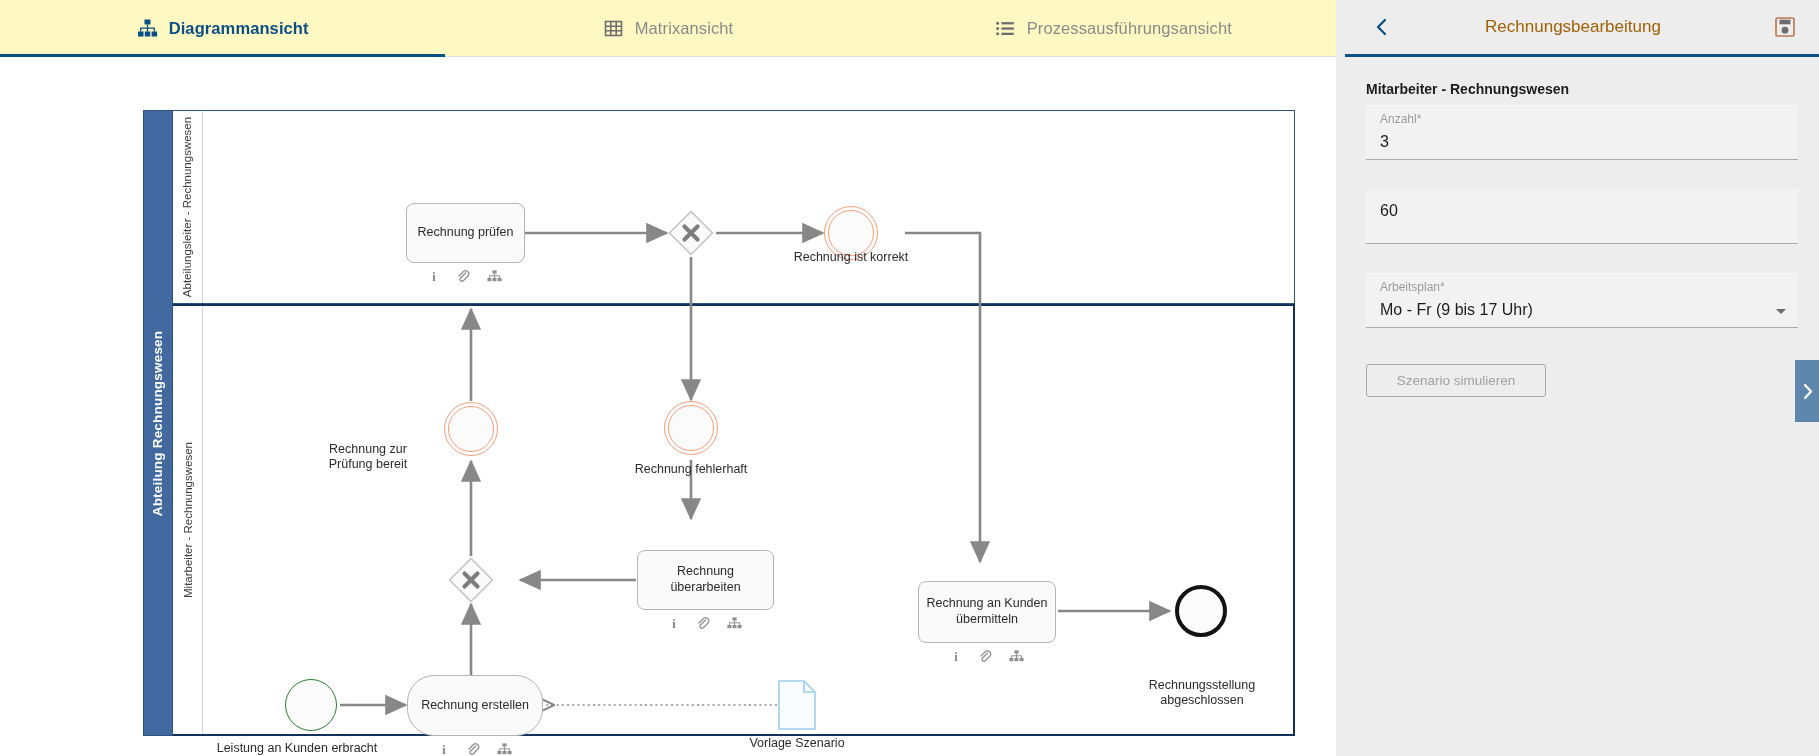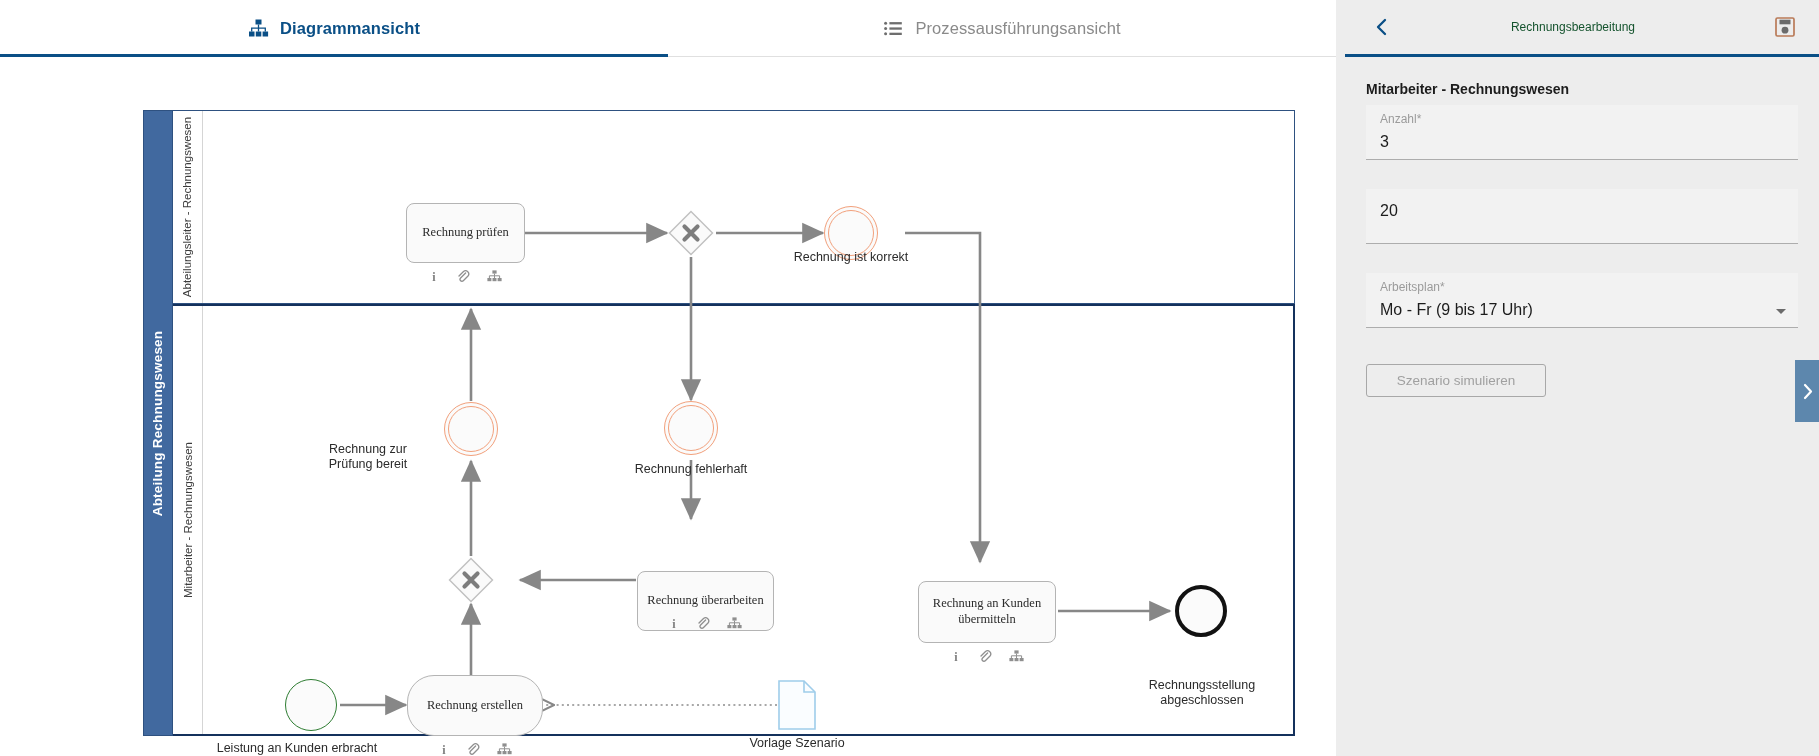--- a/index.html
+++ b/index.html
@@ -18,21 +18,21 @@
   
   #main-area {
     position: absolute; left: 0; top: 0;
     width: 1336px; height: 756px;
     background: #ededed;
   }
 
   #tabbar {
     position: absolute; left: 0; top: 0;
     width: 1336px; height: 57px;
-    background: #ffffff;
+    background: #fef9c3;
     border-bottom: 1px solid #e0e0e0;
     display: flex;
   }
   .tab {
     flex: 1 1 0;
     height: 57px;
     display: flex;
     align-items: center;
     justify-content: center;
     gap: 11px;
@@ -109,21 +109,20 @@
     background: #fafafa;
     border: 1px solid #b4b4b4;
     border-radius: 8px;
     display: flex; align-items: center; justify-content: center;
     text-align: center;
     font-size: 12.5px;
     color: #2b2b2b;
     line-height: 1.25;
     padding: 2px 7px;
     cursor: pointer;
-    font-family: Liberation Serif, serif;
   }
 
   .markers {
     position: absolute;
     display: flex; gap: 17px;
     align-items: center; justify-content: center;
     width: 100%;
     left: 0;
   }
   .markers svg { display: block; }
@@ -180,22 +179,22 @@
     display: flex; align-items: center;
   }
   #back-btn {
     width: 42px; height: 42px; margin-left: 16px;
     display: flex; align-items: center; justify-content: center;
     cursor: pointer;
   }
   #panel-title {
     flex: 1 1 auto;
     text-align: center;
-    font-size: 12px;
-    color: #14532d;
+    font-size: 17px;
+    color: #a16207;
     margin-left: -22px;
   }
   #save-btn {
     width: 40px; height: 40px; margin-right: 14px;
     display: flex; align-items: center; justify-content: center;
     cursor: pointer;
   }
 
   #panel-body { position: absolute; left: 0; top: 57px; width: 474px; height: 699px; }
 
@@ -261,20 +260,29 @@
             <rect x="7.5" y="1.5" width="6" height="5" fill="#0a4f86"></rect>
             <rect x="1" y="13.5" width="5.5" height="5" fill="#0a4f86"></rect>
             <rect x="7.8" y="13.5" width="5.5" height="5" fill="#0a4f86"></rect>
             <rect x="14.6" y="13.5" width="5.5" height="5" fill="#0a4f86"></rect>
             <path d="M10.5 6.5 v3.6 M3.7 13.5 v-3.4 H17.3 v3.4 M10.5 10.1 v3.4" stroke="#0a4f86" stroke-width="1.3" fill="none"></path>
           </svg>
         </span>
         <span>Diagrammansicht</span>
       </div>
 
+      <div class="tab">
+        <span class="ticon">
+          <svg width="21" height="21" viewBox="0 0 21 21">
+            <rect x="2.5" y="3.5" width="16" height="14" fill="none" stroke="#6e6e6e" stroke-width="1.6"></rect>
+            <path d="M2.5 8.2 H18.5 M2.5 12.8 H18.5 M7.8 3.5 V17.5 M13.2 3.5 V17.5" stroke="#6e6e6e" stroke-width="1.6"></path>
+          </svg>
+        </span>
+        <span>Matrixansicht</span>
+      </div>
 
       <div class="tab">
         <span class="ticon">
           <svg width="21" height="21" viewBox="0 0 21 21">
             <circle cx="2.6" cy="5.2" r="1.5" fill="#6e6e6e"></circle>
             <circle cx="2.6" cy="10.5" r="1.5" fill="#6e6e6e"></circle>
             <circle cx="2.6" cy="15.8" r="1.5" fill="#6e6e6e"></circle>
             <rect x="6.4" y="4.1" width="12.4" height="2.3" fill="#6e6e6e"></rect>
             <rect x="6.4" y="9.4" width="12.4" height="2.3" fill="#6e6e6e"></rect>
             <rect x="6.4" y="14.7" width="12.4" height="2.3" fill="#6e6e6e"></rect>
@@ -370,21 +378,21 @@
 
           <div class="event intermediate" style="left:681px; top:96px; width:54px; height:54px;"></div>
           <div class="elabel" style="left:628px; top:140px; width:160px;">Rechnung ist korrekt</div>
 
           <div class="event intermediate" style="left:521px; top:291px; width:54px; height:54px;"></div>
           <div class="elabel" style="left:468px; top:352px; width:160px;">Rechnung fehlerhaft</div>
 
           <div class="event intermediate" style="left:301px; top:292px; width:54px; height:54px;"></div>
           <div class="elabel" style="left:163px; top:332px; width:124px; text-align:center; white-space:normal;">Rechnung zur Prüfung bereit</div>
 
-          <div class="task" style="left:494px; top:461px; width:137px; height:60px;">
+          <div class="task" style="left:494px; top:440px; width:137px; height:60px;">
             <span>Rechnung überarbeiten</span>
           </div>
           <div class="markers" style="left:494px; top:506px; width:137px;">
             <svg width="10" height="13" viewBox="0 0 10 13">
                 <text x="5" y="11" font-size="12" font-family="Liberation Serif, serif" font-weight="bold" fill="#7f7f7f" text-anchor="middle">i</text>
               </svg>
             <svg width="14" height="14" viewBox="0 0 14 14">
                 <path d="M9.6 4 L4.6 9 a1.9 1.9 0 0 0 2.7 2.7 L12 7 a3.2 3.2 0 0 0-4.5-4.5 L3 7" stroke="#8f8f8f" stroke-width="1.3" fill="none" stroke-linecap="round"></path>
               </svg>
             <svg width="15" height="12" viewBox="0 0 15 12">
@@ -481,21 +489,21 @@
     <div id="panel-body">
 
       <div id="section-title">Mitarbeiter - Rechnungswesen</div>
 
       <div class="field" id="field-anzahl">
         <div class="flabel">Anzahl*</div>
         <div class="fvalue">3</div>
       </div>
 
       <div class="field" id="field-kosten">
-        <div class="fvalue">20</div>
+        <div class="fvalue">60</div>
       </div>
 
       <div class="field select" id="field-plan">
         <div class="flabel">Arbeitsplan*</div>
         <div class="fvalue">Mo - Fr (9 bis 17 Uhr)</div>
         <span class="caret"></span>
       </div>
 
       <button id="sim-btn">Szenario simulieren</button>
     </div>

